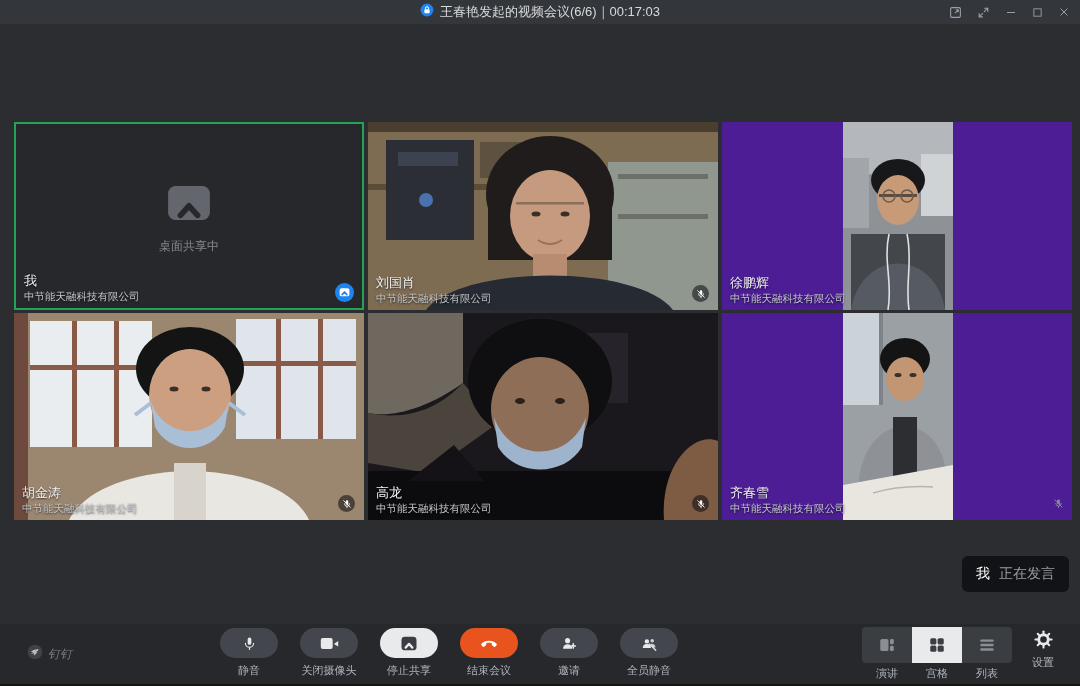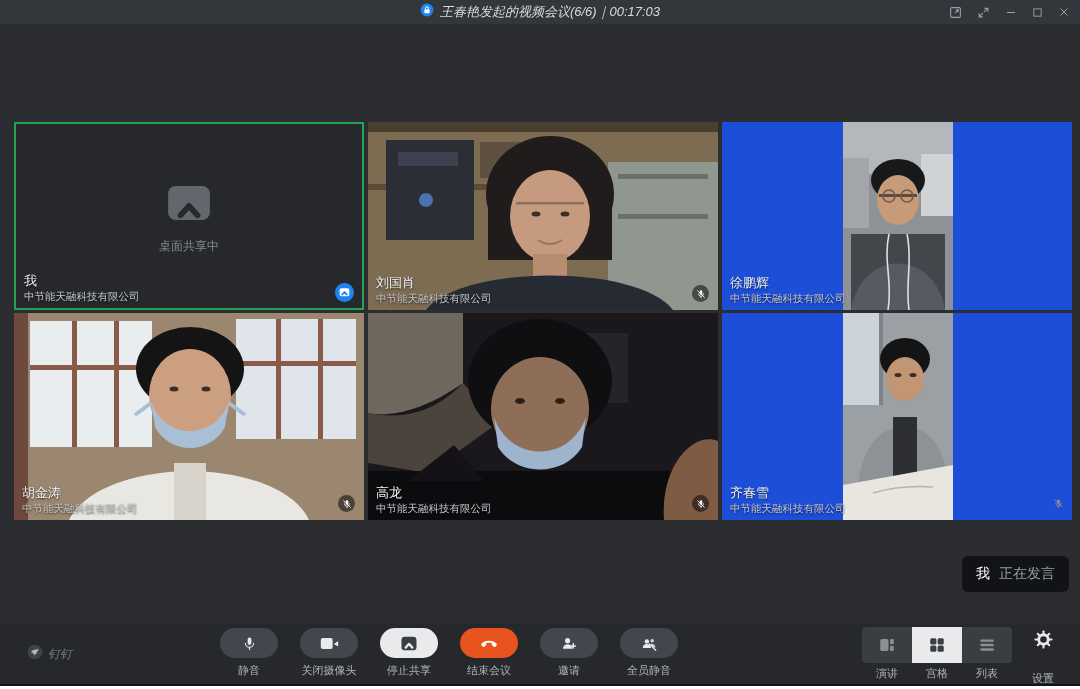--- a/index.html
+++ b/index.html
@@ -1,28 +1,28 @@
 <!DOCTYPE html>
 <html><head>
 <meta charset="utf-8">
 <style>
   * { margin:0; padding:0; box-sizing:border-box; }
   body { background:#ffffff; font-family:"Liberation Sans","DejaVu Sans",sans-serif; width:1080px; height:689px; overflow:hidden; }
   .window { position:relative; width:1080px; height:686px; background:#2b2d31; border-bottom:2px solid #141414; overflow:hidden; }
 
   
-  .titlebar { position:absolute; top:0; left:0; width:100%; height:24px; background:#33363b; display:flex; align-items:center; justify-content:center; z-index:30;font-style:italic; }
+  .titlebar { position:absolute; top:0; left:0; width:100%; height:24px; background:#33363b; display:flex; align-items:center; justify-content:center; z-index:30; }
   .title-wrap { display:flex; align-items:center; gap:6px; }
   .titlebar .title { color:#d8dadd; font-size:13px; }
   .win-controls { position:absolute; right:10px; top:0; height:24px; display:flex; align-items:center; gap:15px; }
   .win-controls svg { display:block; cursor:pointer; }
 
   
   .grid { position:absolute; left:14px; top:122px; display:grid; grid-template-columns:350px 350px 350px; grid-template-rows:188px 207px; gap:3px 4px; }
-  .tile { position:relative; background:#1d4ed8; overflow:hidden; }
+  .tile { position:relative; background:#4c1d95; overflow:hidden; }
   .tile.sharing { border:2px solid #23a455; background:#26282c; }
   .tile-video { position:absolute; inset:0; }
   .tile-video svg { display:block; width:100%; height:100%; }
   .video-narrow { position:absolute; left:121px; top:0; width:110px; height:100%; }
   .name-block { position:absolute; left:8px; bottom:5px; z-index:3; }
   .p-name { color:#f2f3f4; font-size:13px; text-shadow:0 1px 2px rgba(0,0,0,.7); line-height:17px; }
   .p-company { color:#c3c6ca; font-size:10.5px; text-shadow:0 1px 2px rgba(0,0,0,.7); line-height:14px; }
   .share-center { position:absolute; left:0; right:0; top:60px; display:flex; flex-direction:column; align-items:center; z-index:2; }
   .share-center .cap { color:#85888e; font-size:12px; margin-top:12px; }
   .mic-badge { position:absolute; right:9px; bottom:8px; width:17px; height:17px; border-radius:50%; background:rgba(10,10,12,.55); display:flex; align-items:center; justify-content:center; z-index:3; }
@@ -45,21 +45,21 @@
   .pill.danger { background:#e8531e; }
   .tool-label { margin-top:5px; font-size:11px; color:#b0b4ba; white-space:nowrap; }
   .view-group { position:absolute; right:68px; top:3px; display:flex; }
   .view-mode { width:50px; display:flex; flex-direction:column; align-items:center; cursor:pointer; }
   .seg { width:50px; height:36px; display:flex; align-items:center; justify-content:center; background:#3a3d42; }
   .view-mode:first-child .seg { border-radius:4px 0 0 4px; }
   .view-mode:last-child .seg { border-radius:0 4px 4px 0; }
   .seg.active { background:#e9eaec; }
   .view-label { margin-top:3px; font-size:11px; color:#b0b4ba; }
   .settings-btn { position:absolute; right:14px; top:6px; width:46px; display:flex; flex-direction:column; align-items:center; cursor:pointer; }
-  .settings-btn .view-label { margin-top:18px; }
+  .settings-btn .view-label { margin-top:2px; }
 </style>
 </head>
 <body>
 
 <div class="window">
 
   <div class="titlebar">
     <div class="title-wrap">
       <span>
         <svg width="14" height="14" viewBox="0 0 24 24">

